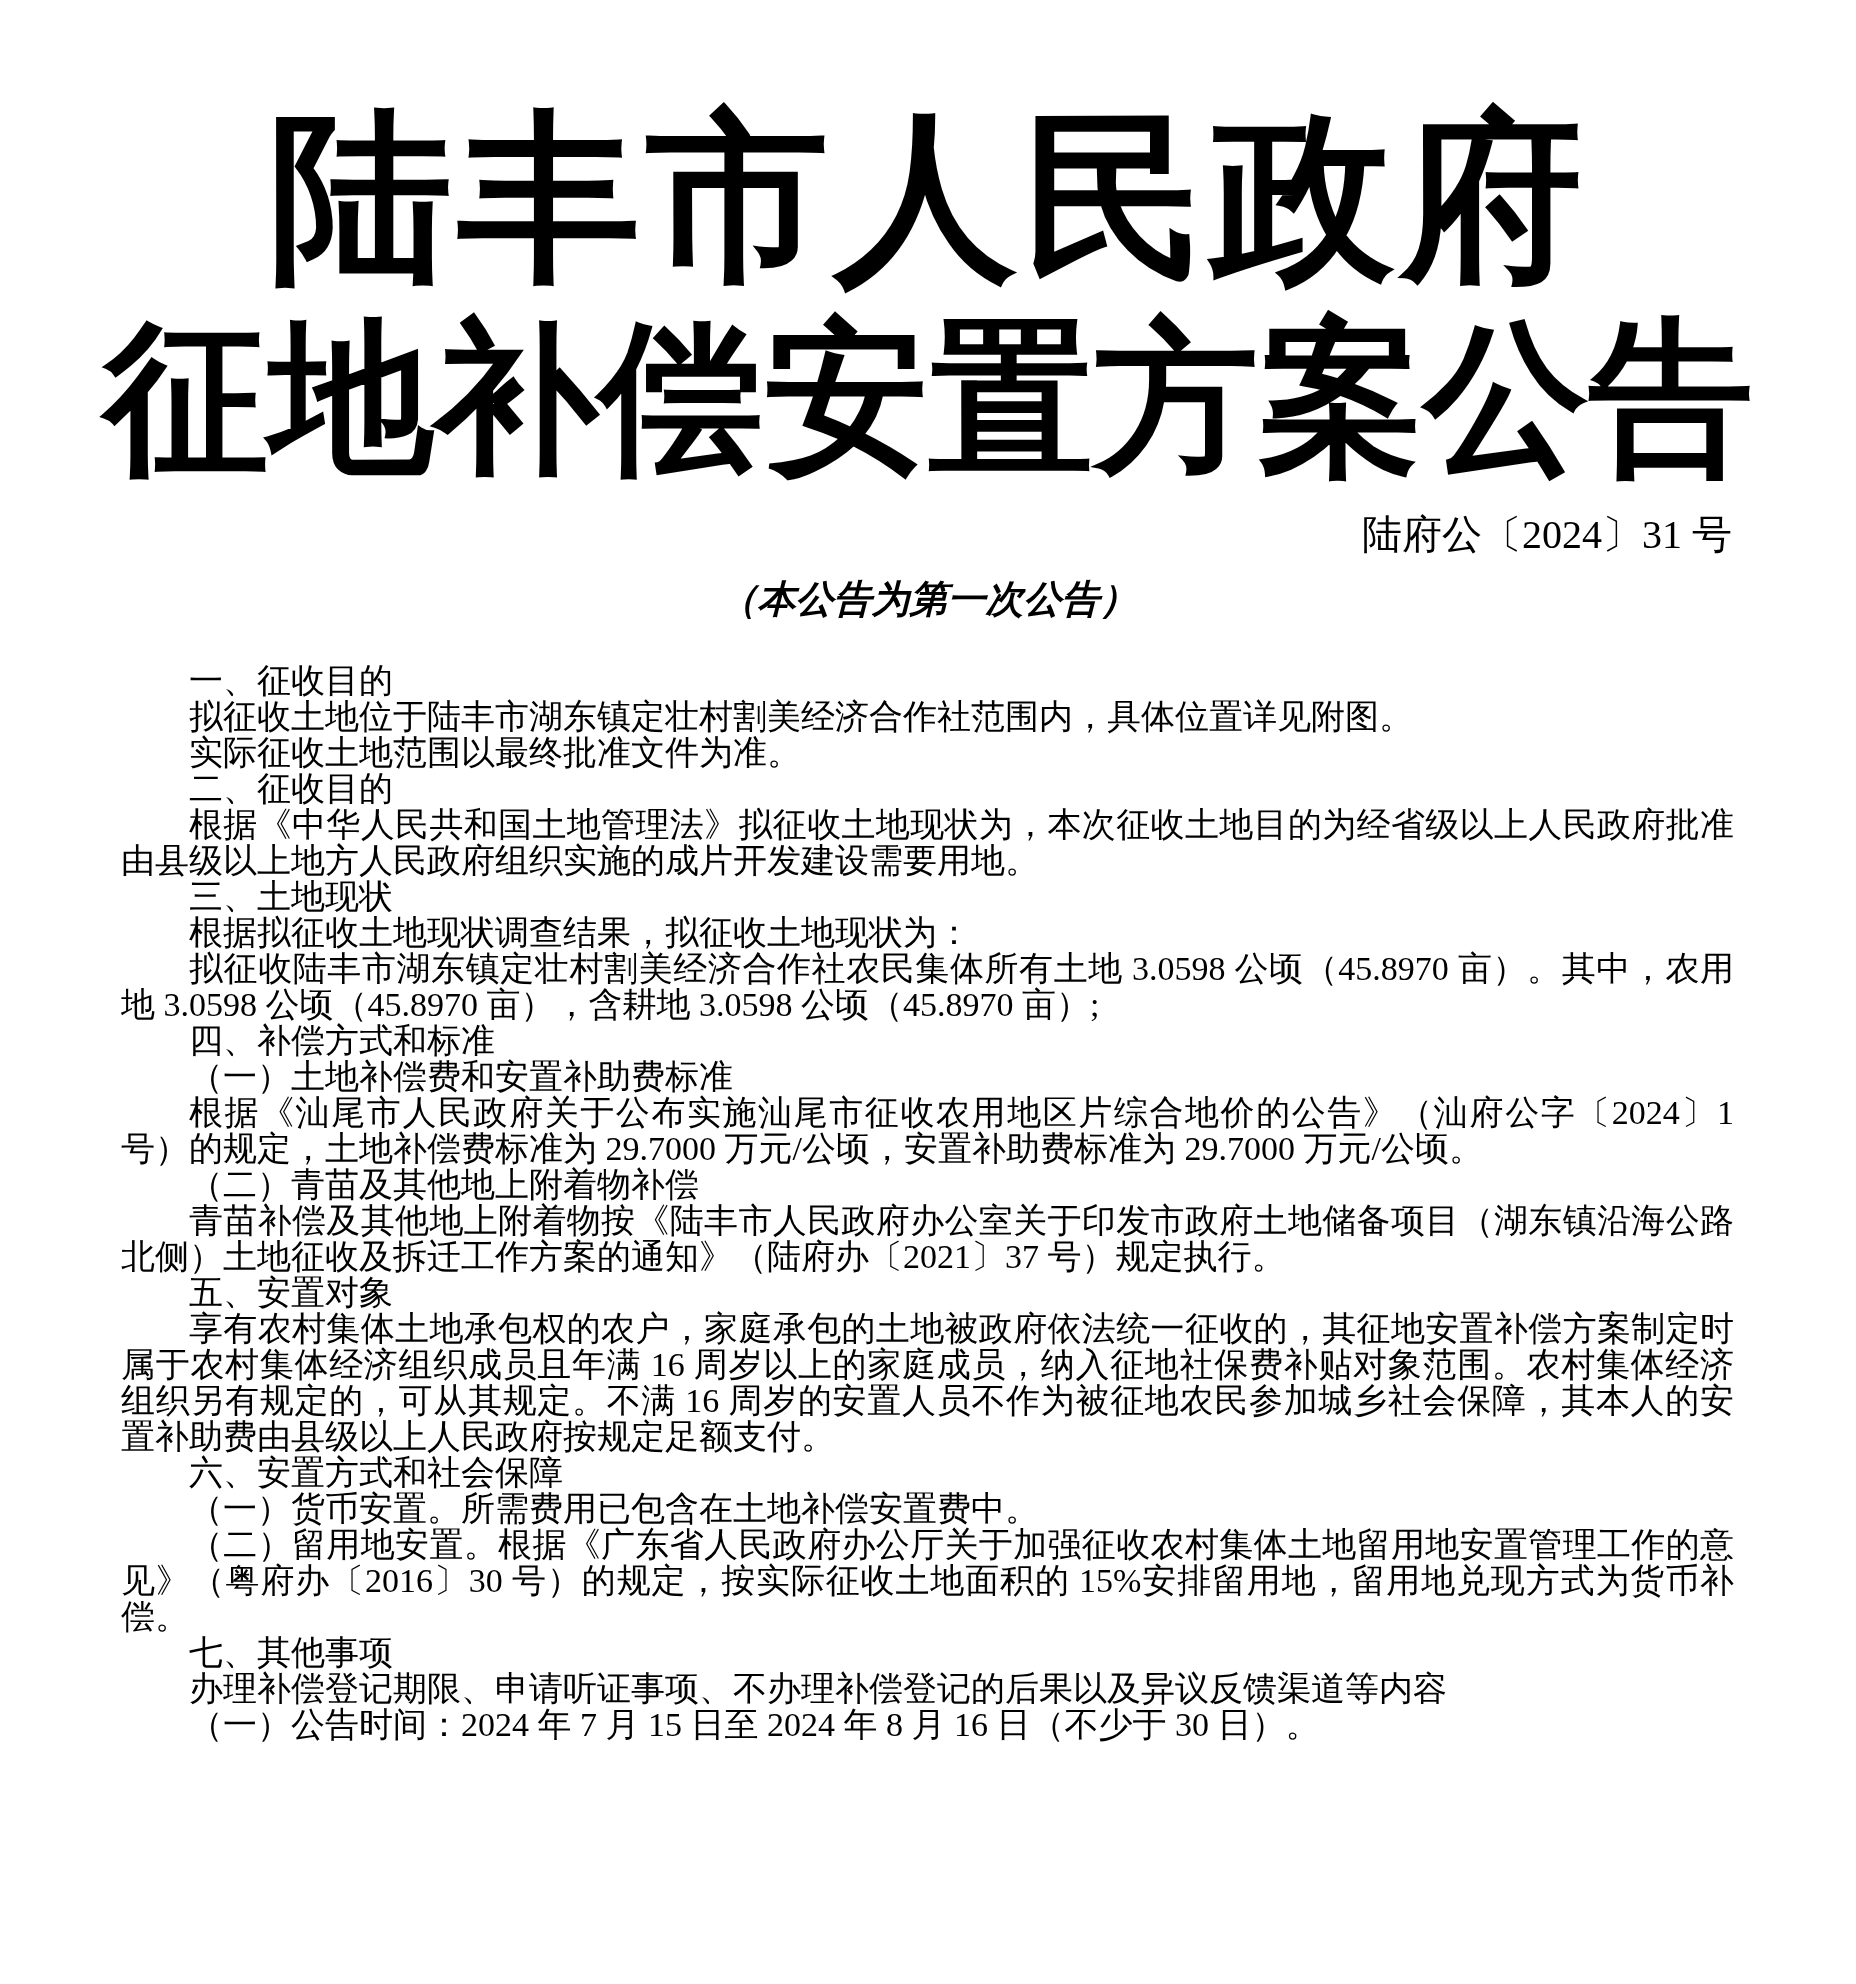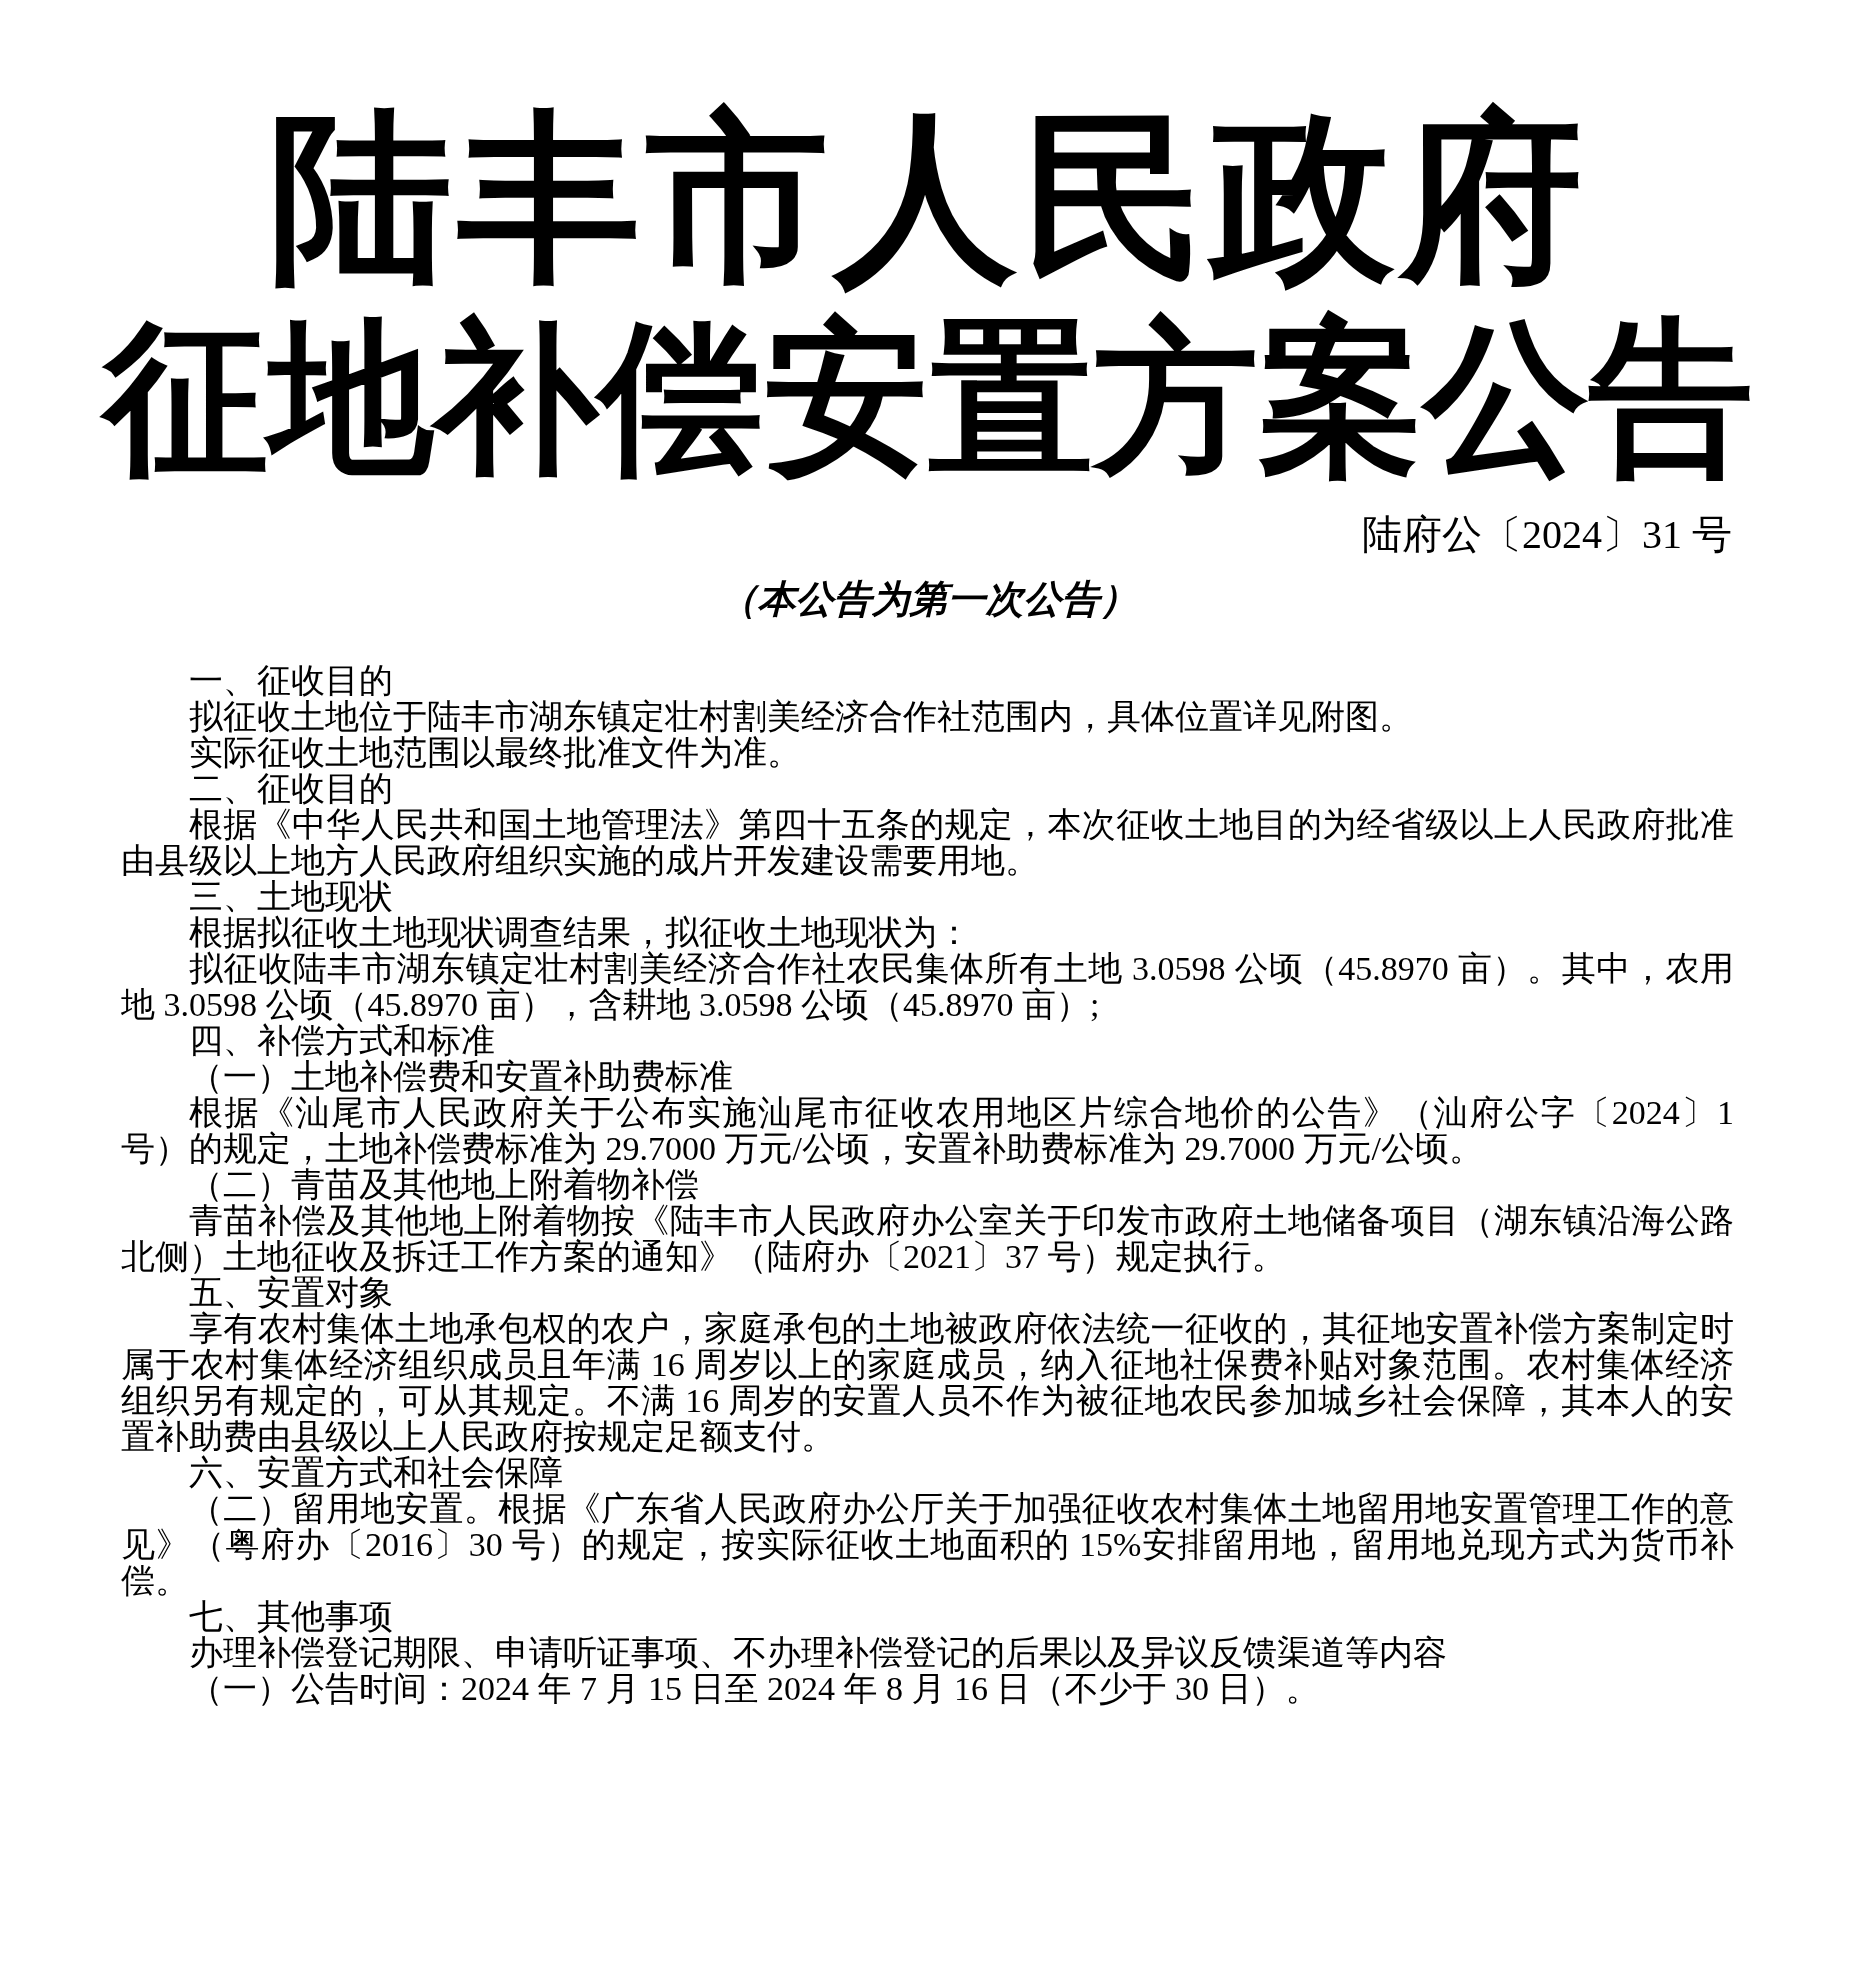--- a/index.html
+++ b/index.html
@@ -70,32 +70,33 @@
 
   <div class="docnum">陆府公〔2024〕31 号</div>
 
   <div class="subtitle">（本公告为第一次公告）</div>
 
   <div class="content">
     <p>一、征收目的</p>
     <p>拟征收土地位于陆丰市湖东镇定壮村割美经济合作社范围内，具体位置详见附图。</p>
     <p>实际征收土地范围以最终批准文件为准。</p>
     <p>二、征收目的</p>
-    <p>根据《中华人民共和国土地管理法》第四十五条的规定，本次征收土地目的为经省级以上人民政府批准由县级以上地方人民政府组织实施的成片开发建设需要用地。</p>
+    <p>根据《中华人民共和国土地管理法》拟征收土地现状为，本次征收土地目的为经省级以上人民政府批准由县级以上地方人民政府组织实施的成片开发建设需要用地。</p>
     <p>三、土地现状</p>
     <p>根据拟征收土地现状调查结果，拟征收土地现状为：</p>
     <p>拟征收陆丰市湖东镇定壮村割美经济合作社农民集体所有土地 3.0598 公顷（45.8970 亩）。其中，农用地 3.0598 公顷（45.8970 亩），含耕地 3.0598 公顷（45.8970 亩）;</p>
     <p>四、补偿方式和标准</p>
     <p>（一）土地补偿费和安置补助费标准</p>
     <p>根据《汕尾市人民政府关于公布实施汕尾市征收农用地区片综合地价的公告》（汕府公字〔2024〕1 号）的规定，土地补偿费标准为 29.7000 万元/公顷，安置补助费标准为 29.7000 万元/公顷。</p>
     <p>（二）青苗及其他地上附着物补偿</p>
     <p>青苗补偿及其他地上附着物按《陆丰市人民政府办公室关于印发市政府土地储备项目（湖东镇沿海公路北侧）土地征收及拆迁工作方案的通知》（陆府办〔2021〕37 号）规定执行。</p>
     <p>五、安置对象</p>
     <p>享有农村集体土地承包权的农户，家庭承包的土地被政府依法统一征收的，其征地安置补偿方案制定时属于农村集体经济组织成员且年满 16 周岁以上的家庭成员，纳入征地社保费补贴对象范围。农村集体经济组织另有规定的，可从其规定。不满 16 周岁的安置人员不作为被征地农民参加城乡社会保障，其本人的安置补助费由县级以上人民政府按规定足额支付。</p>
     <p>六、安置方式和社会保障</p>
+    <p>（一）货币安置。所需费用已包含在土地补偿安置费中。</p>
     <p>（二）留用地安置。根据《广东省人民政府办公厅关于加强征收农村集体土地留用地安置管理工作的意见》（粤府办〔2016〕30 号）的规定，按实际征收土地面积的 15%安排留用地，留用地兑现方式为货币补偿。</p>
     <p>七、其他事项</p>
     <p>办理补偿登记期限、申请听证事项、不办理补偿登记的后果以及异议反馈渠道等内容</p>
     <p>（一）公告时间：2024 年 7 月 15 日至 2024 年 8 月 16 日（不少于 30 日）。</p>
 
   </div>
 
 </div>
 
 

